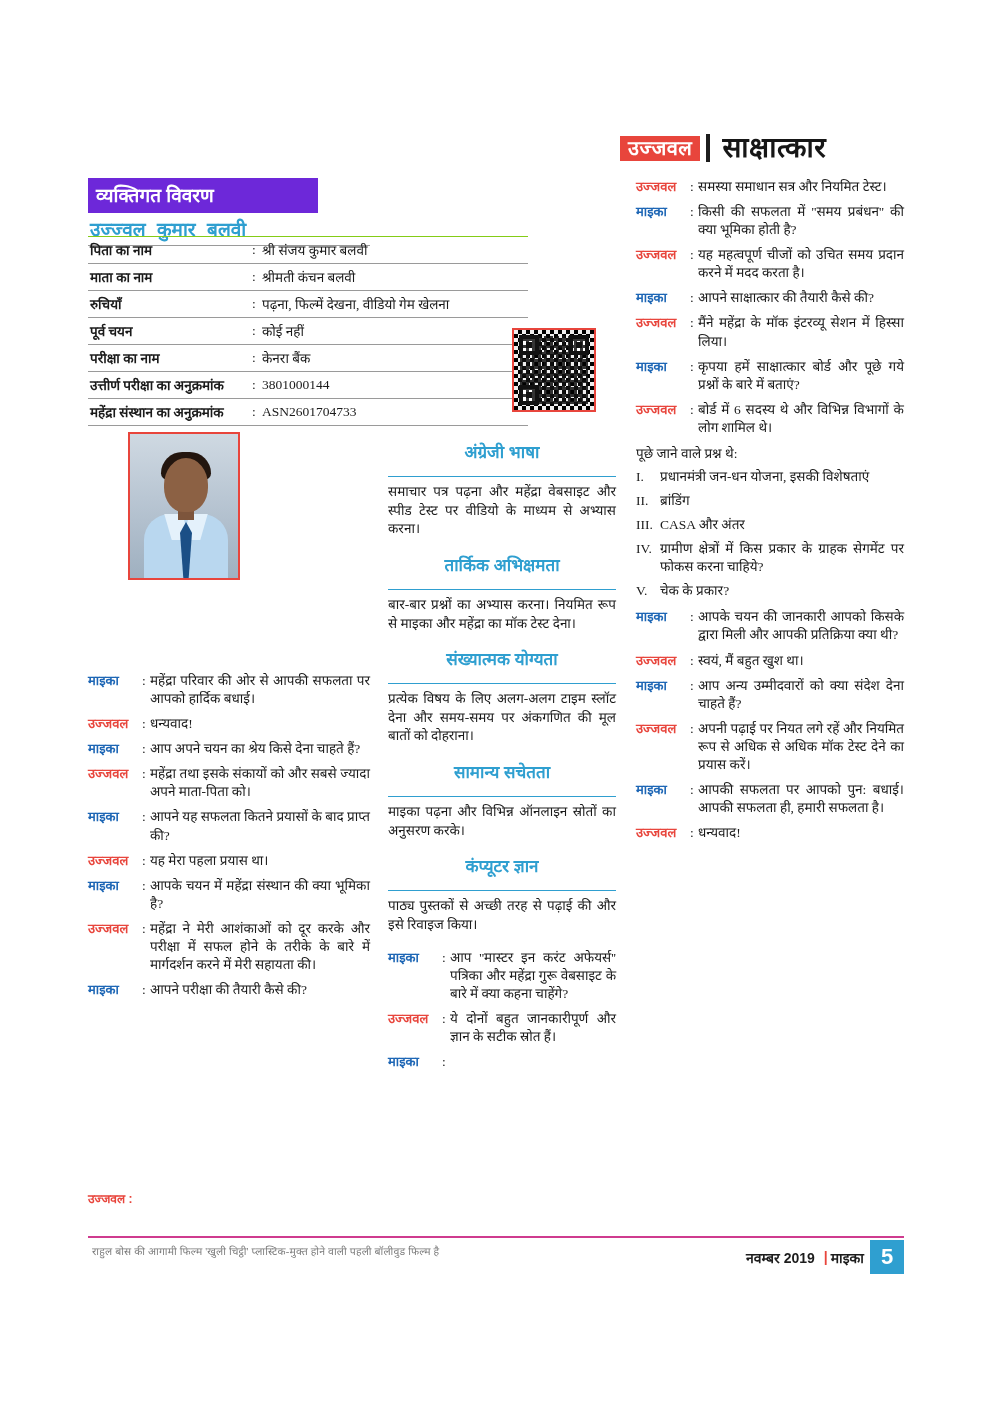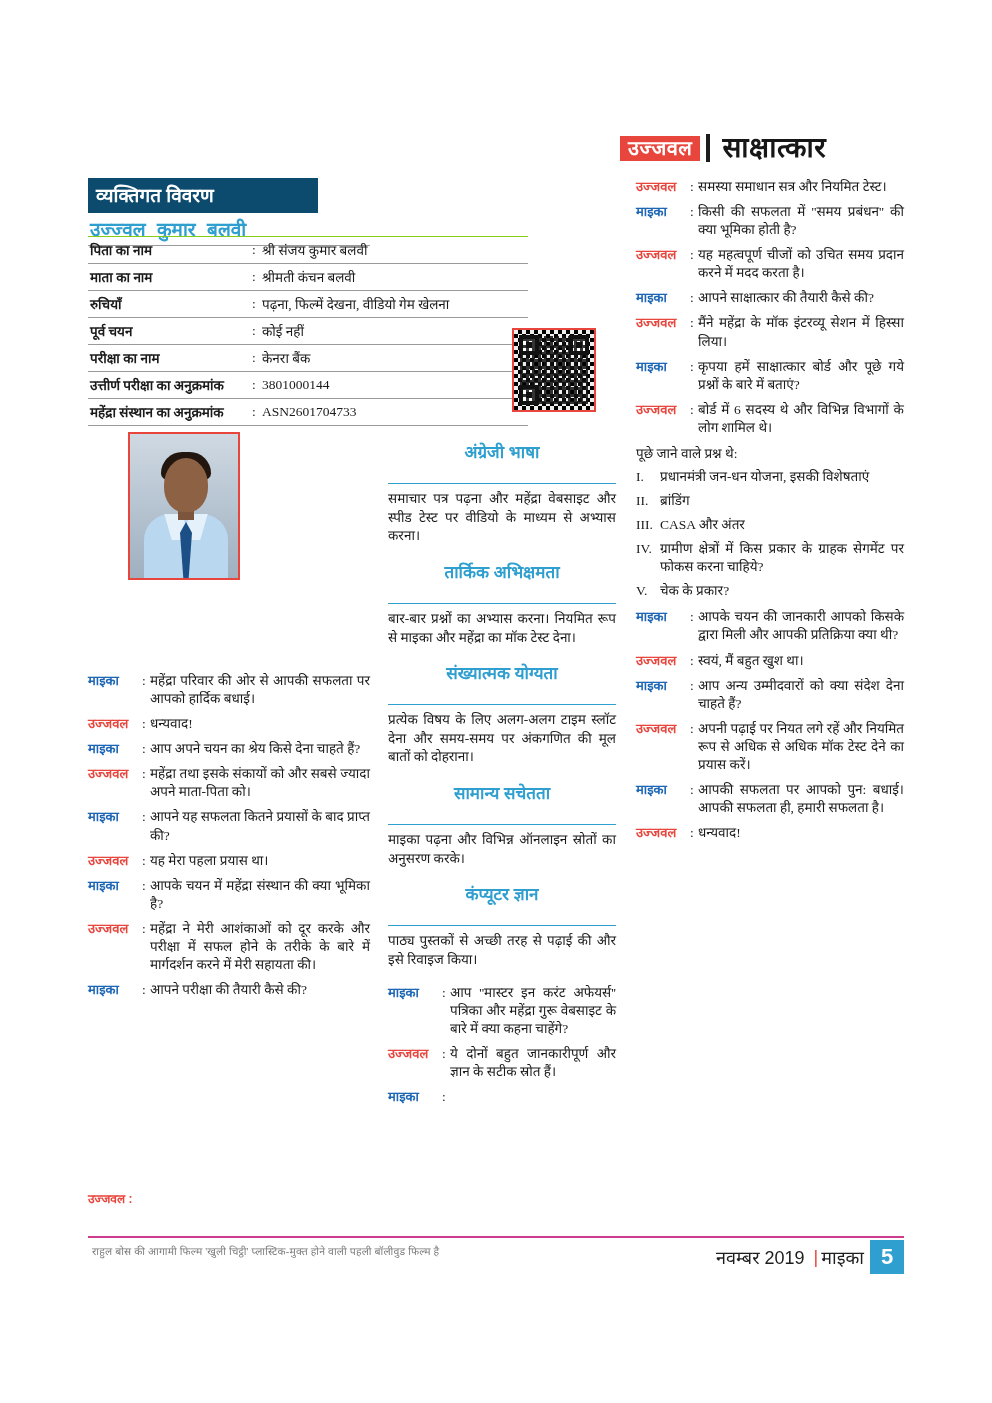--- a/index.html
+++ b/index.html
@@ -55,21 +55,21 @@
     margin-left: 6px;
   }
 
   
   .left-col {
     position: absolute;
     left: 88px; top: 178px;
     width: 282px;
   }
   .panel-title {
-    background: #0c4a6e;
+    background: #6d28d9;
     color: #ffffff;
     font-family: "Liberation Sans", sans-serif;
     font-weight: bold;
     font-size: 19px;
     padding: 4px 8px 5px 8px;
     width: 230px;
   }
   .panel-name {
     color: #2f9fd0;
     font-family: Liberation Mono, monospace;
@@ -213,21 +213,21 @@
     left: 388px; top: 440px;
     width: 228px;
   }
   .skill-head {
     color: #2f9fd0;
     font-family: "Liberation Sans", sans-serif;
     font-weight: bold;
     font-size: 17px;
     text-align: center;
     border-bottom: 1px solid #2f9fd0;
-    padding-bottom: 20px;
+    padding-bottom: 13px;
     margin-bottom: 6px;
   }
   .skill-body {
     font-size: 13.5px;
     text-align: justify;
     line-height: 1.38;
     margin-bottom: 14px;
   }
   .mid-qa { margin-top: 14px; }
 
@@ -270,22 +270,22 @@
     color: #7b7b7b;
     letter-spacing: .2px;
   }
   .footer-right {
     position: absolute;
     right: 88px; top: 1240px;
     display: flex; align-items: center;
   }
   .footer-right .ftxt {
     font-family: "Liberation Sans", sans-serif;
-    font-weight: normal;
-    font-size: 18px;
+    font-weight: bold;
+    font-size: 14px;
     color: #1d1d1d;
     margin-right: 6px;
   }
   .footer-right .fbar { color: #e8453c; margin: 0 3px; }
   .footer-right .pagebox {
     background: #2f9fd0;
     color: #fff;
     font-family: "Liberation Sans", sans-serif;
     font-weight: bold;
     font-size: 22px;

